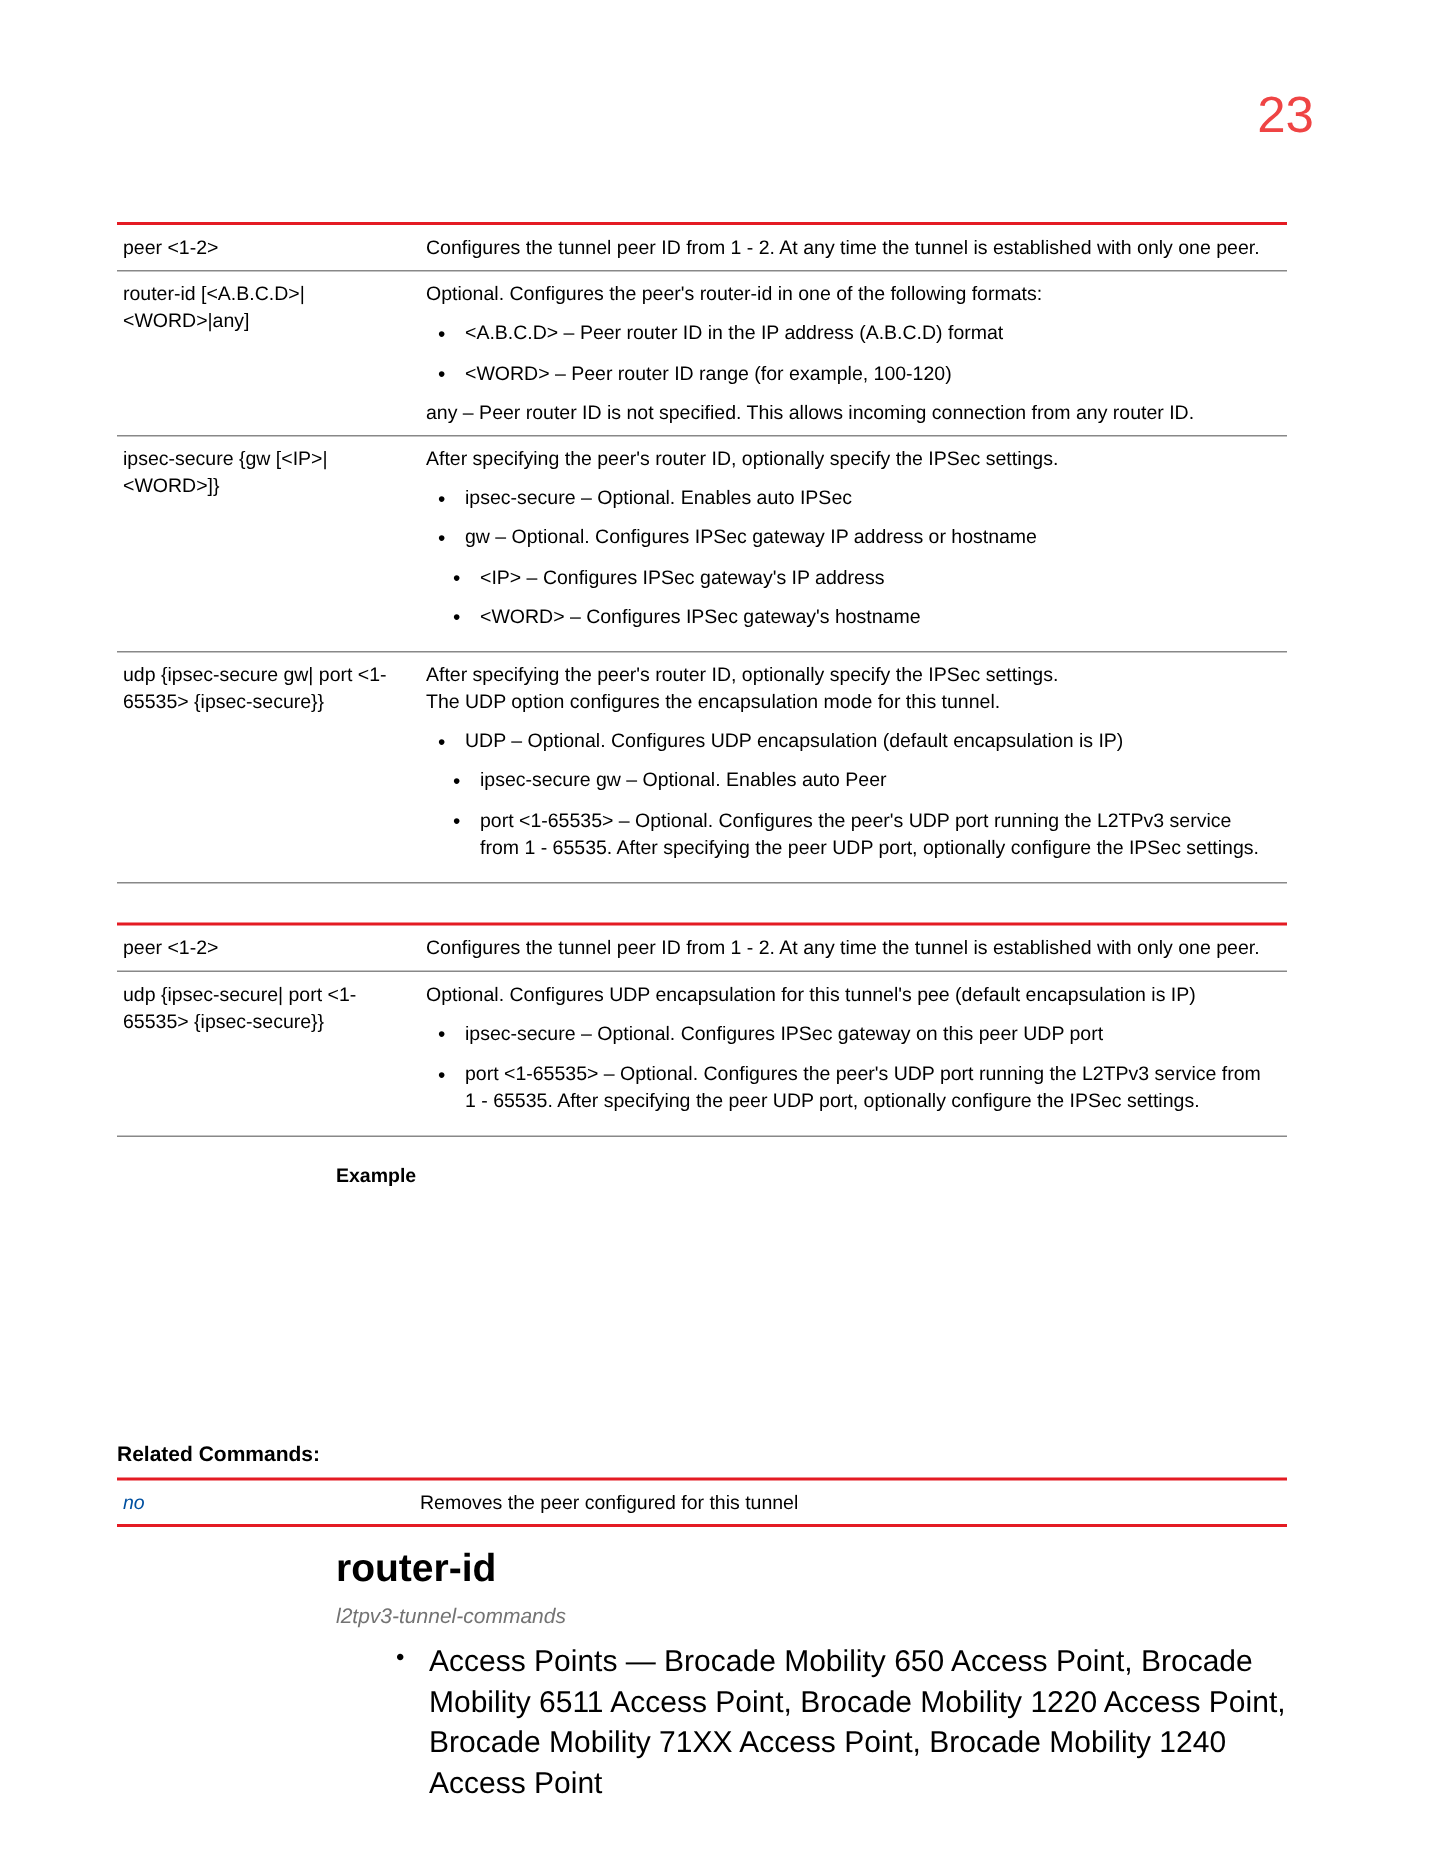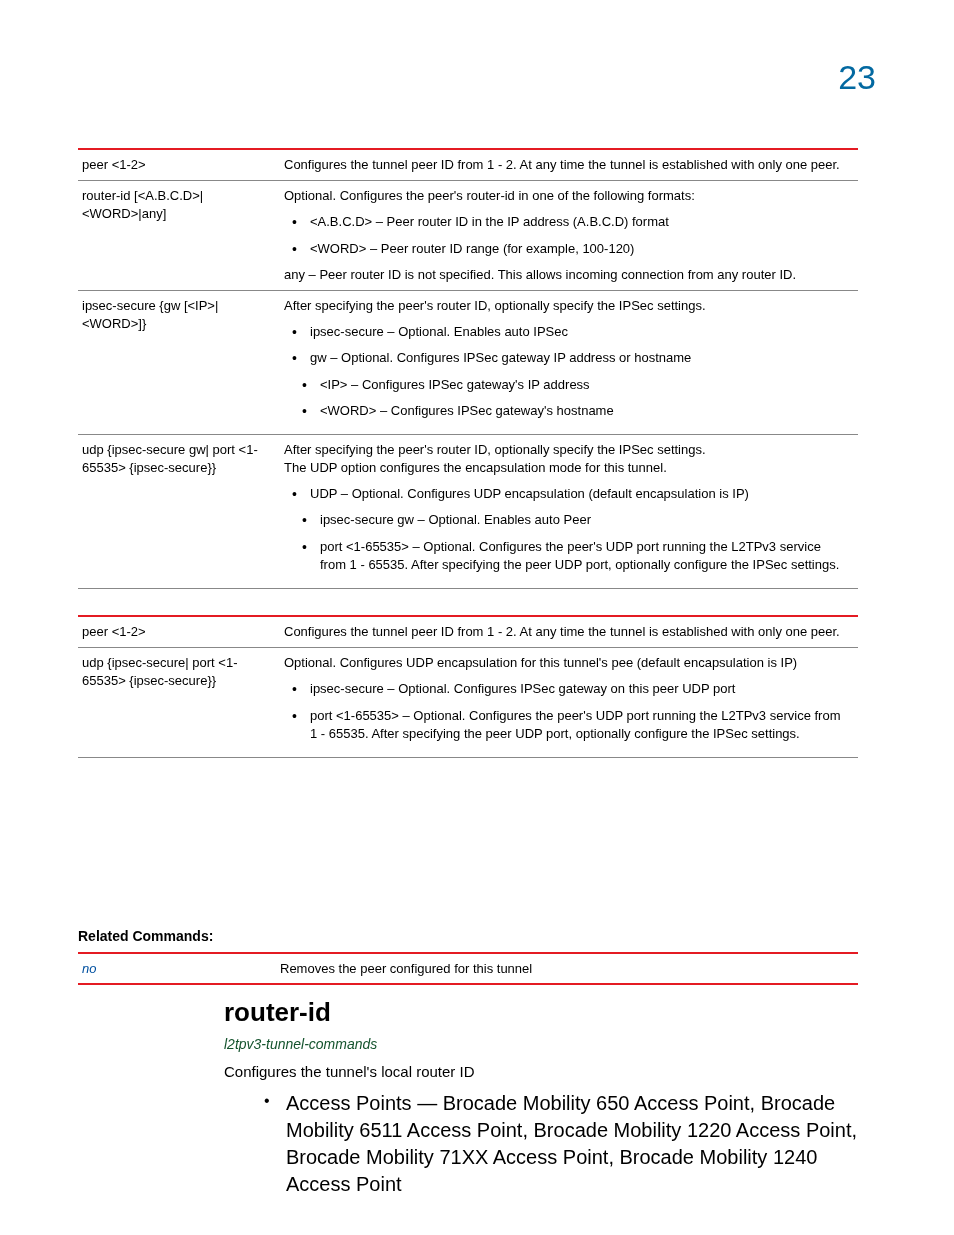--- a/index.html
+++ b/index.html
@@ -13,21 +13,21 @@
     color: #000;
     position: relative;
     box-sizing: border-box;
   }
   .page-number {
     position: absolute;
     top: 58px;
     right: 78px;
     font-size: 34px;
     font-weight: 400;
-    color: #0369a1;
+    color: #ef4444;
   }
   .content-area {
     position: absolute;
     top: 148px;
     left: 78px;
     right: 96px;
   }
   table.param-table {
     width: 100%;
     border-collapse: collapse;
@@ -101,21 +101,21 @@
   .heading {
     font-size: 26px;
     margin-left: 146px;
     margin-top: 12px;
     margin-bottom: 8px;
     font-weight: 700;
   }
   .link-line {
     font-size: 14px;
     font-style: italic;
-    color: #14532d;
+    color: #737373;
     margin-left: 146px;
     margin-bottom: 10px;
   }
   .body-text {
     font-size: 15px;
     margin-left: 146px;
     margin-bottom: 8px;
     line-height: 1.35;
   }
   .platform-list {
@@ -206,32 +206,32 @@
           <div>Optional. Configures UDP encapsulation for this tunnel's pee (default encapsulation is IP)</div>
           <ul class="bullet-list">
             <li>ipsec-secure – Optional. Configures IPSec gateway on this peer UDP port</li>
             <li>port &lt;1-65535&gt; – Optional. Configures the peer's UDP port running the L2TPv3 service from 1 - 65535. After specifying the peer UDP port, optionally configure the IPSec settings.</li>
           </ul>
         </td>
       </tr>
     </tbody>
   </table>
 
+  <div class="section-label">Example</div>
 
   <div class="related-cmds">Related Commands:</div>
 
   <table class="rc-table">
     <tbody>
       <tr>
         <td class="col1">no</td>
         <td>Removes the peer configured for this tunnel</td>
       </tr>
     </tbody>
   </table>
 
   <h2 class="heading">router-id</h2>
   <div class="link-line">l2tpv3-tunnel-commands</div>
-  <div class="body-text">Configures the tunnel's local router ID</div>
   <ul class="platform-list">
     <li>Access Points — Brocade Mobility 650 Access Point, Brocade Mobility 6511 Access Point, Brocade Mobility 1220 Access Point, Brocade Mobility 71XX Access Point, Brocade Mobility 1240 Access Point</li>
   </ul>
 
 </div>
 
 </body></html>

